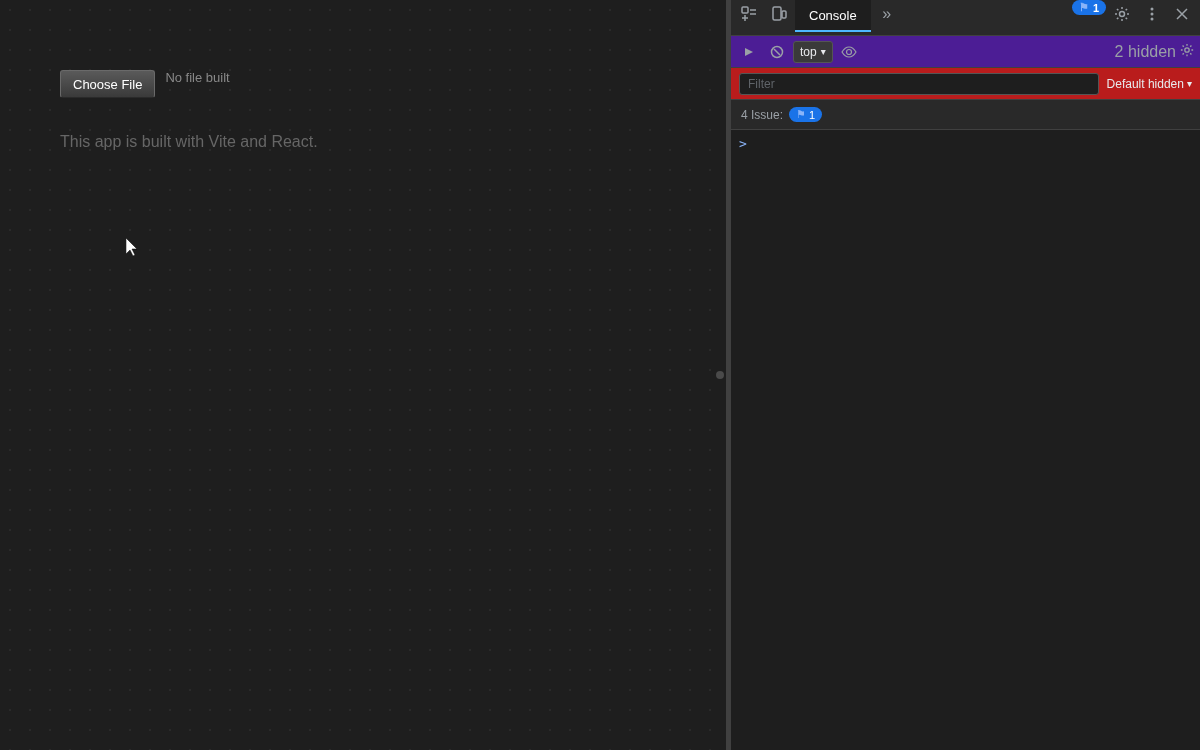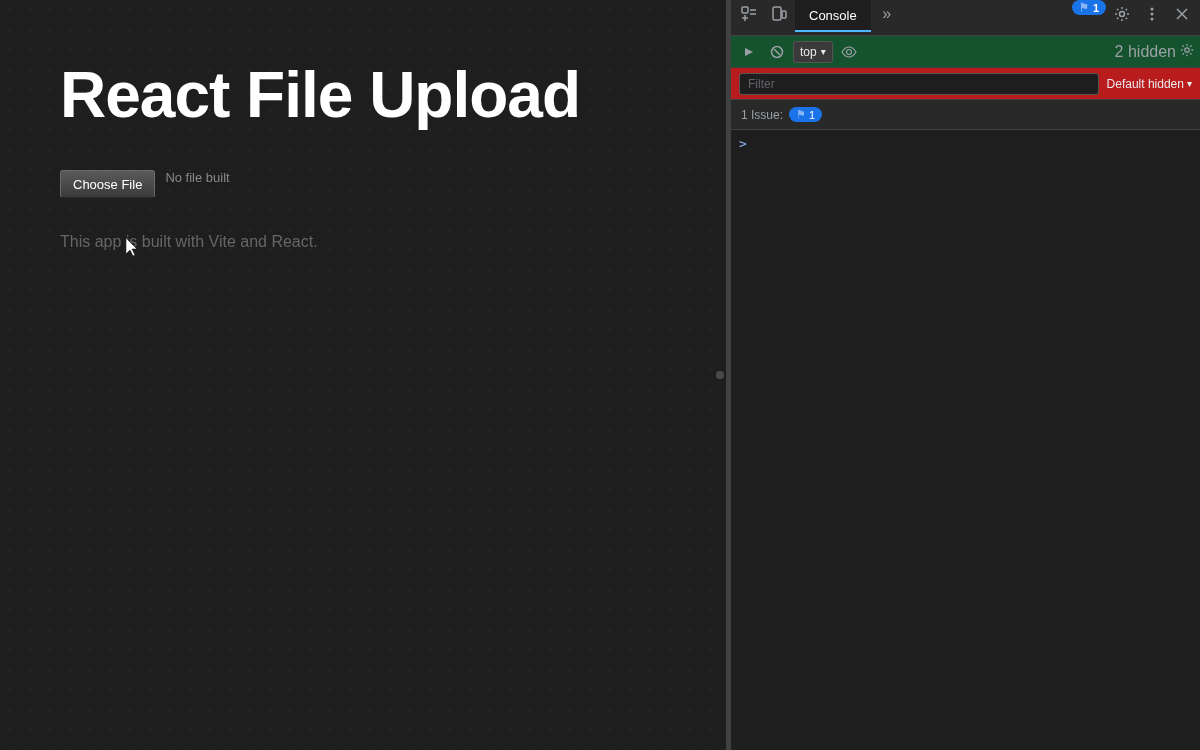--- a/index.html
+++ b/index.html
@@ -153,21 +153,21 @@
       color: #9aa0a6;
       font-size: 16px;
       display: flex;
       align-items: center;
       justify-content: center;
     }
 
     
     #devtools-bar2 {
       height: 32px;
-      background: #14532d;
+      background: #4c1d95;
       border-bottom: 1px solid #404040;
       display: flex;
       align-items: center;
       padding: 0 6px;
       gap: 4px;
     }
 
     .bar2-icon-btn {
       width: 24px;
       height: 24px;
@@ -320,21 +320,20 @@
       width: 8px;
       height: 8px;
       border-radius: 50%;
       background: #4a4a4a;
     }
   </style>
 </head>
 <body>
 
 <div id="app-area">
-  <h1 id="app-title">React File Upload</h1>
 
   <div id="file-upload-row">
     <button id="choose-file-btn">Choose File</button>
     <span id="no-file-label">No file built</span>
   </div>
 
   <p id="app-subtitle">This app is built with Vite and React.</p>
 
   <svg id="cursor" viewBox="0 0 16 20" xmlns="http://www.w3.org/2000/svg">
     <path d="M0 0 L0 16 L4 12 L7 18 L9 17 L6 11 L11 11 Z" fill="#ffffff" stroke="#000000" stroke-width="0.5"></path>
@@ -435,21 +434,21 @@
 
   <div id="devtools-filter-row">
     <input id="filter-input" type="text" placeholder="Filter" style="">
     <button id="default-levels-btn">
       <span>Default hidden</span>
       <span style="font-size:10px;">▾</span>
     </button>
   </div>
 
   <div id="devtools-issues-row">
-    <span id="issues-text">1 Issue:</span>
+    <span id="issues-text">4 Issue:</span>
     <div id="issues-badge">
       <span style="color:#8ab4f8;">⚑</span>
       <span>1</span>
     </div>
   </div>
 
   <div id="devtools-console">
     <div id="console-arrow-row">
       <span>&gt;</span>
     </div>

